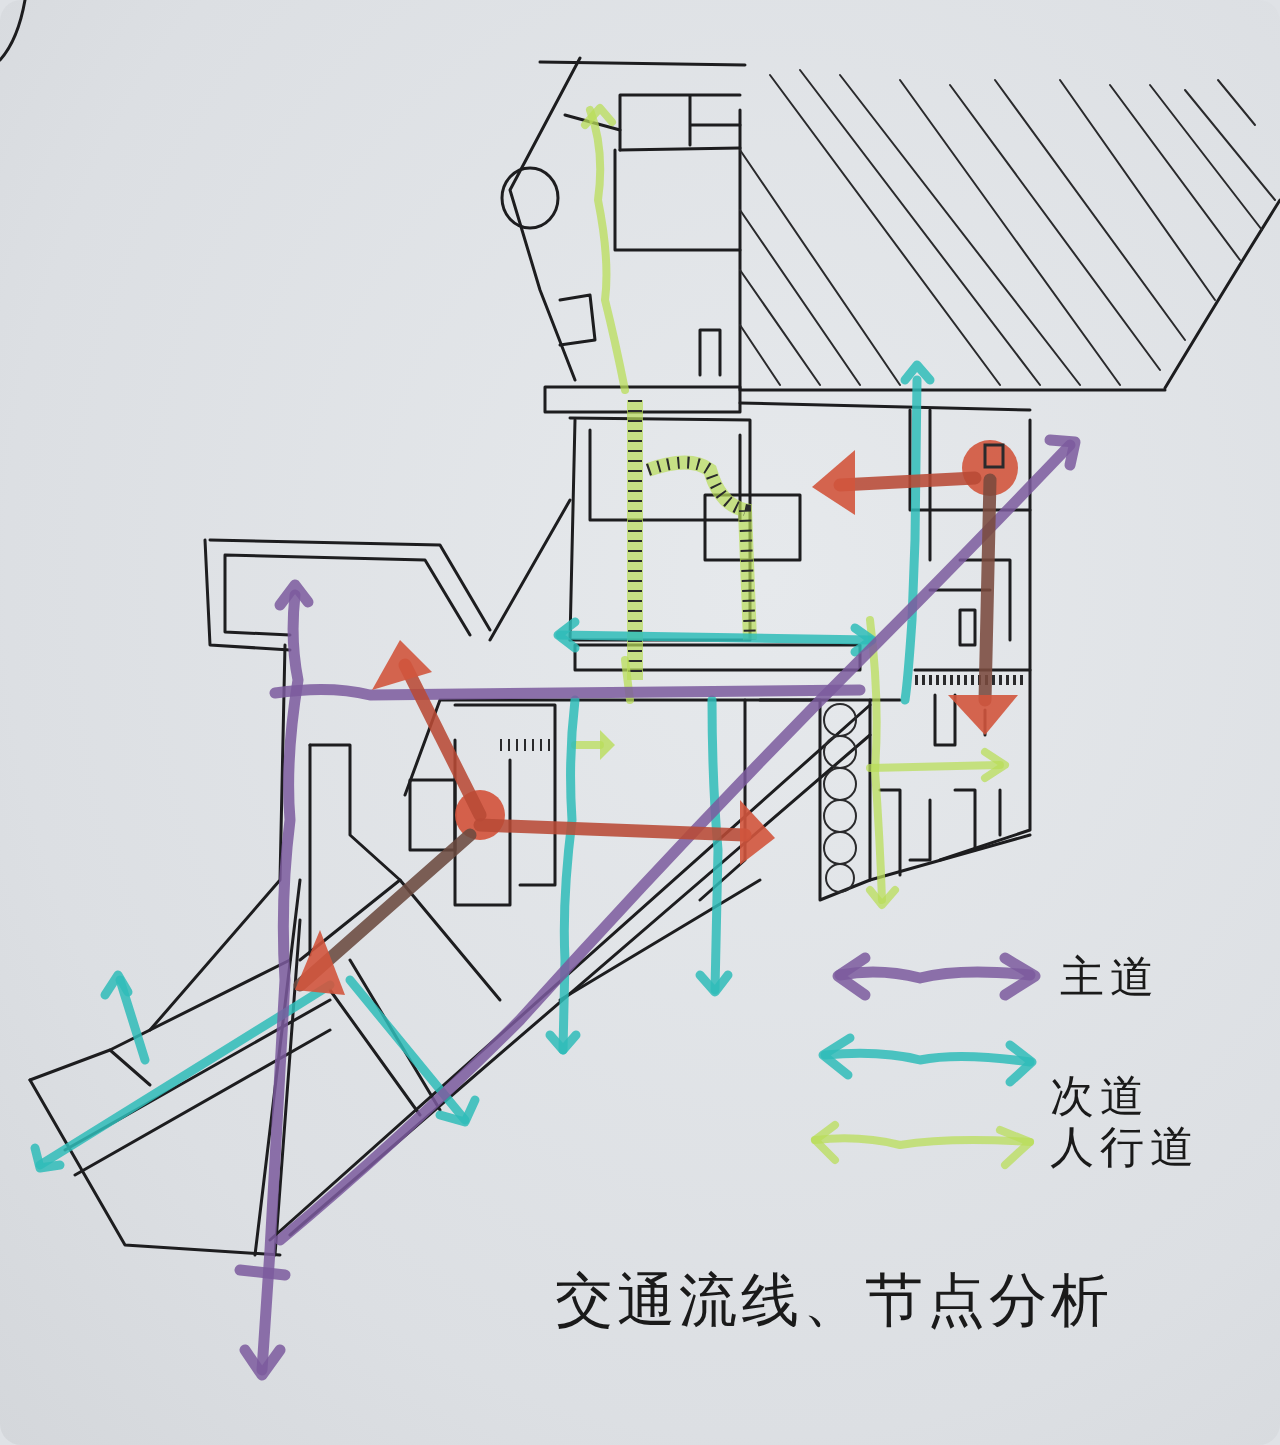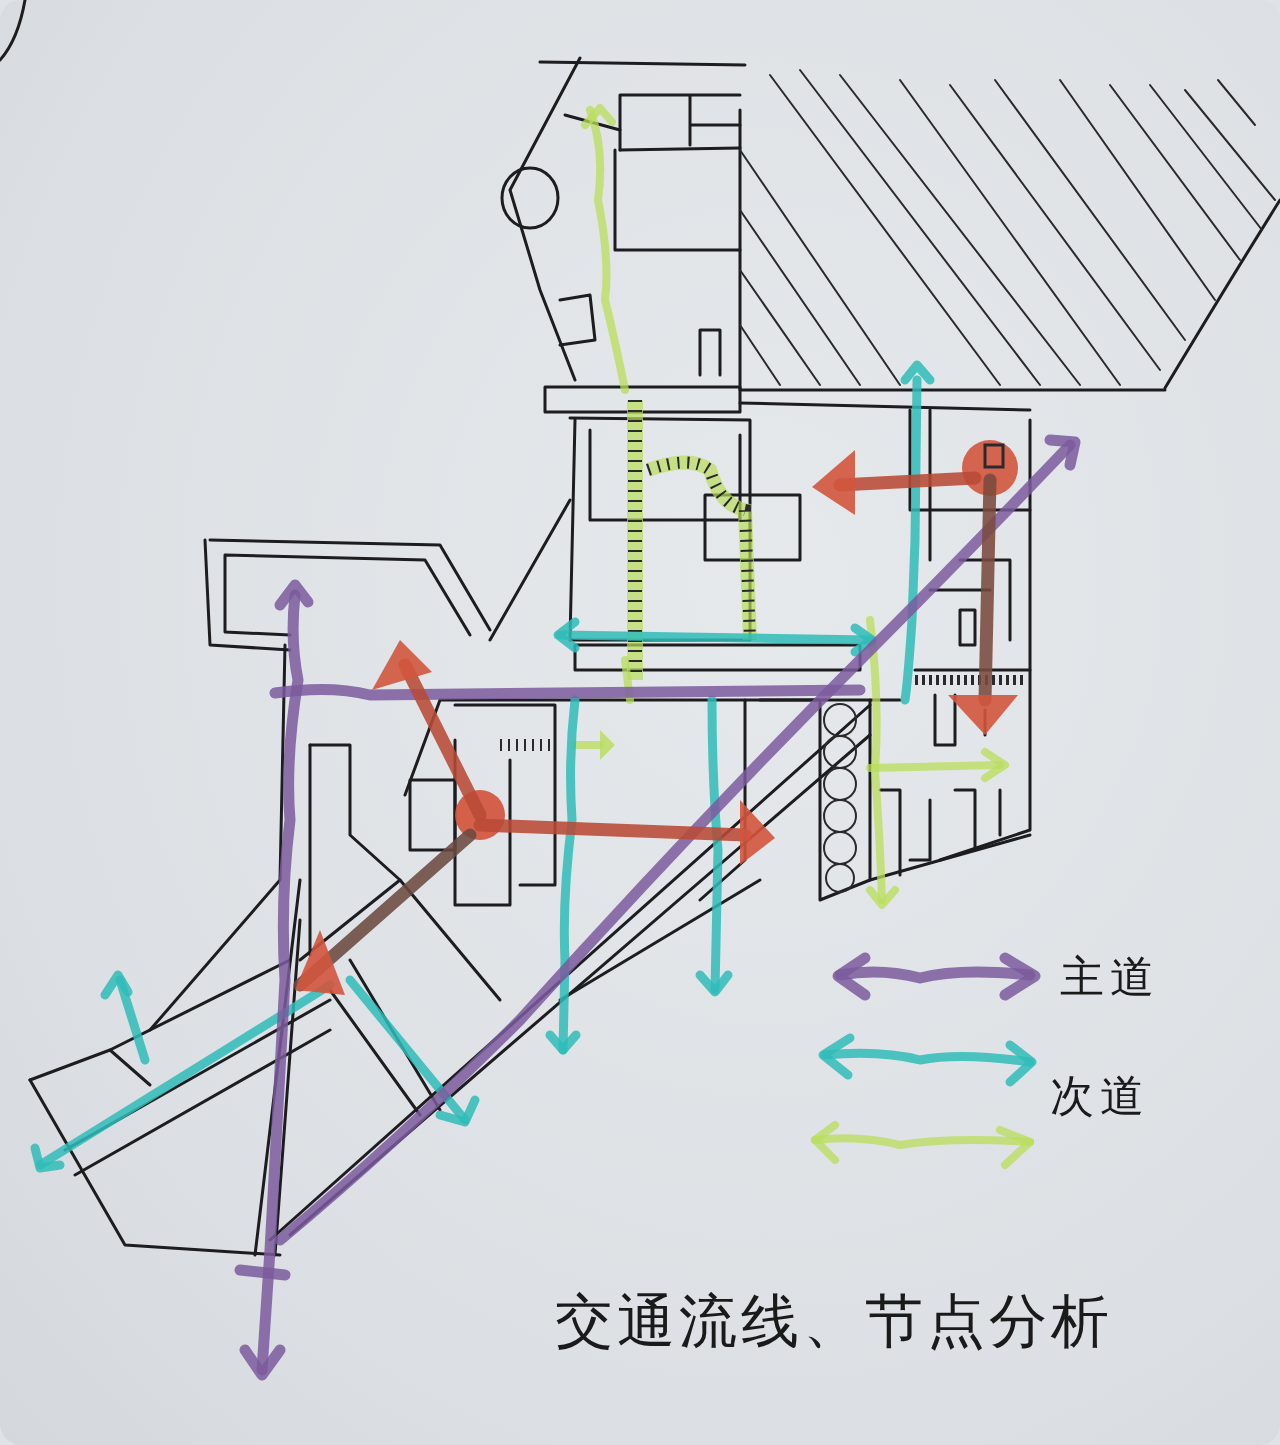--- a/index.html
+++ b/index.html
@@ -18,21 +18,20 @@
   .ped-road  { fill: none; stroke-width: 8; stroke-linecap: round; stroke-linejoin: round; opacity: 0.75; }
   .node-line { fill: none; stroke-width: 13; stroke-linecap: round; opacity: 0.88; }
   .legend-label {
     position: absolute; font-family: "DejaVu Serif", serif; font-size: 44px;
     color: #1a1a1a; letter-spacing: 6px;
   }
   .title {
     position: absolute; left: 555px; top: 1262px;
     font-family: "DejaVu Serif", serif; font-size: 58px; color: #1a1a1a;
     letter-spacing: 4px;
-    margin-top: 21px;
   }
 </style>
 </head>
 <body>
 
 <div id="canvas">
 <svg width="1280" height="1445" viewBox="0 0 1280 1445">
 
   <path class="ink" d="M25,0 Q18,40 0,60"></path>
 
@@ -200,15 +199,16 @@
     <path class="sec-road" stroke="#2fbcb8" d="M850,1038 L823,1055 L848,1075"></path>
     <path class="sec-road" stroke="#2fbcb8" d="M1010,1045 L1032,1062 L1010,1082"></path>
     <path class="ped-road" stroke="#b9dd5a" d="M815,1140 Q860,1135 900,1145 Q950,1137 1030,1142"></path>
     <path class="ped-road" stroke="#b9dd5a" d="M835,1125 L815,1140 L835,1160"></path>
     <path class="ped-road" stroke="#b9dd5a" d="M1000,1130 L1030,1142 L1005,1165"></path>
   </g>
 </svg>
 
 <div class="legend-label" style="left:1060px; top:948px;">主道</div>
 <div class="legend-label" style="left:1050px; top:1035px;margin-top:32px;">次道</div>
+<div class="legend-label" style="left:1050px; top:1118px;">人行道</div>
 
 <div class="title">交通流线、节点分析</div>
 </div>
 
 </body></html>

